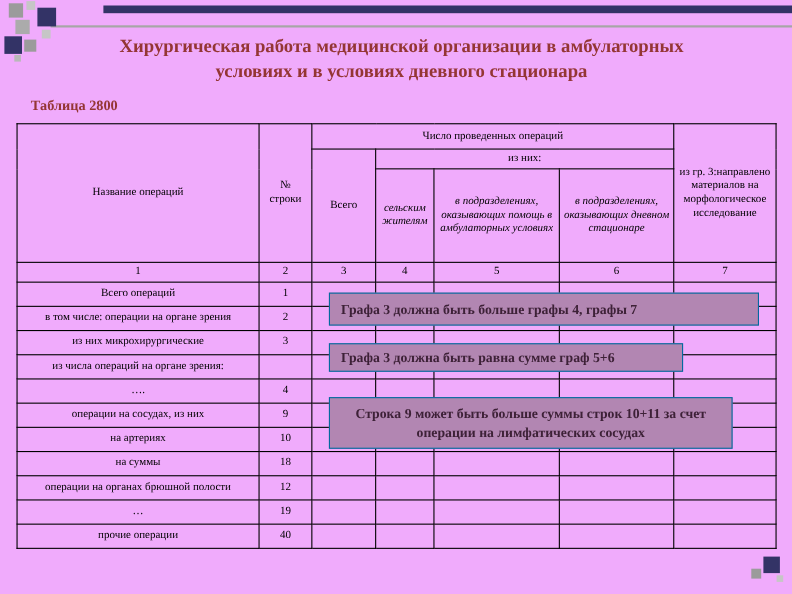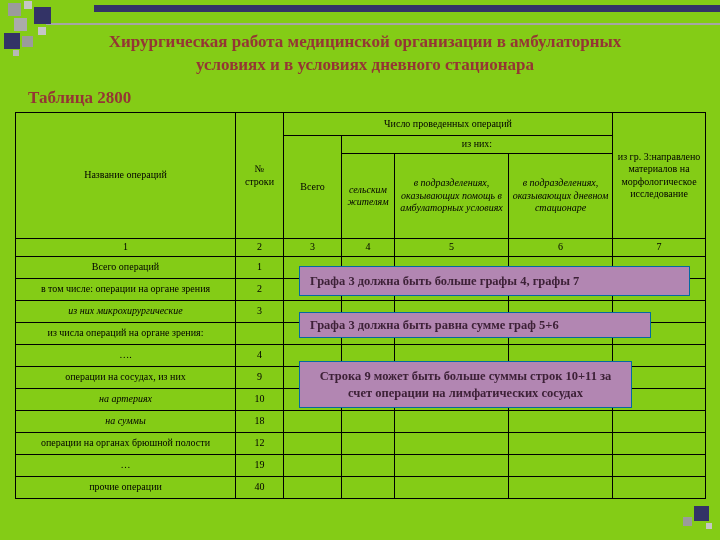--- a/index.html
+++ b/index.html
@@ -1,59 +1,59 @@
 <!DOCTYPE html>
 <html><head>
 <meta charset="utf-8">
 <style>
   * { margin:0; padding:0; box-sizing:border-box; }
   html,body { width:720px; height:540px; }
   body { font-family:"Liberation Serif", serif; background:#ffffff; }
-  .slide { position:relative; width:720px; height:540px; background:#84cc16; overflow:hidden; }
+  .slide { position:relative; width:720px; height:540px; background:#f0abfc; overflow:hidden; }
 
   
   .sq { position:absolute; }
   .m1{left:8px;top:3px;width:13px;height:13px;background:#9b9b9b}
   .m2{left:24px;top:1px;width:8px;height:8px;background:#c6c6c6}
   .m3{left:34px;top:7px;width:17px;height:17px;background:#333366}
   .m4{left:14px;top:18px;width:13px;height:13px;background:#ababab}
   .m5{left:4px;top:33px;width:16px;height:16px;background:#333366}
   .m6{left:22px;top:36px;width:11px;height:11px;background:#9b9b9b}
   .m7{left:38px;top:27px;width:8px;height:8px;background:#c6c6c6}
   .m8{left:13px;top:50px;width:6px;height:6px;background:#b8b8b8}
   .b1{left:683px;top:517px;width:9px;height:9px;background:#9b9b9b}
   .b2{left:694px;top:506px;width:15px;height:15px;background:#333366}
   .b3{left:706px;top:523px;width:6px;height:6px;background:#c6c6c6}
   .top-bar { position:absolute; left:94px; top:5px; right:0; height:7px; background:#333366; }
   .thin-line { position:absolute; left:46px; top:23px; right:0; height:2px; background:#a6a6a6; }
 
   
   .title { position:absolute; left:20px; top:31px; width:690px; text-align:center;
            font-weight:bold; font-size:17px; line-height:1.35; color:#943634; }
-  .table-label { position:absolute; left:28px; top:88px; font-weight:bold; font-size:17px; color:#943634; }
+  .table-label { position:absolute; left:28px; top:88px; font-weight:bold; font-size:13px; color:#943634; }
 
   
   table.ops { position:absolute; left:15px; top:112px; width:690px;
               border-collapse:collapse; table-layout:fixed; }
   table.ops th, table.ops td { border:1px solid #000; font-weight:normal; font-size:10px;
               line-height:1.25; padding:1px 3px; text-align:center; vertical-align:middle; color:#000; }
   thead tr.h1 { height:23px; }
   thead tr.h2 { height:18px; }
   thead tr.h3 { height:85px;font-style:italic; }
   thead tr.numrow { height:18px; }
   tbody tr { height:22px; }
   td.c-left { text-align:left; padding-left:5px;margin-top:16px; }
-  td.c-center { text-align:center;font-style:italic; }
+  td.c-center { text-align:center; }
 
   
   .callout { position:absolute; background:#b286b2; border:1px solid #0369a1; color:#3d2137;
              font-weight:bold; font-size:12.5px; line-height:1.35; display:flex; align-items:center; z-index:5; }
   .callout1 { left:299px; top:266px; width:391px; height:30px; padding-left:10px; }
-  .callout2 { left:299px; top:312px; width:352px; height:26px; padding-left:10px; }
-  .callout3 { left:299px; top:361px; width:333px; height:47px; justify-content:center; text-align:center; padding:0 8px; }
+  .callout2 { left:299px; top:312px; width:322px; height:26px; padding-left:10px; }
+  .callout3 { left:299px; top:361px; width:367px; height:47px; justify-content:center; text-align:center; padding:0 8px; }
 </style>
 </head>
 <body>
 
 <div class="slide">
 
   <div class="top-bar"></div>
   <div class="thin-line"></div>
 
   <div>

